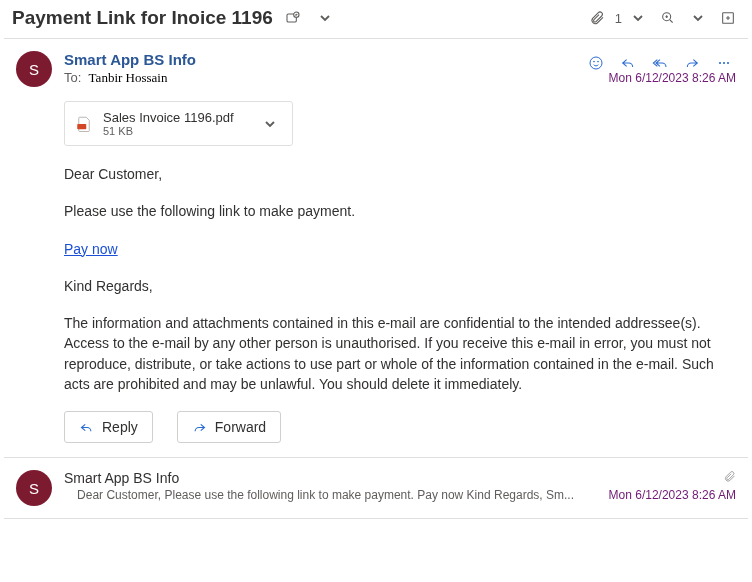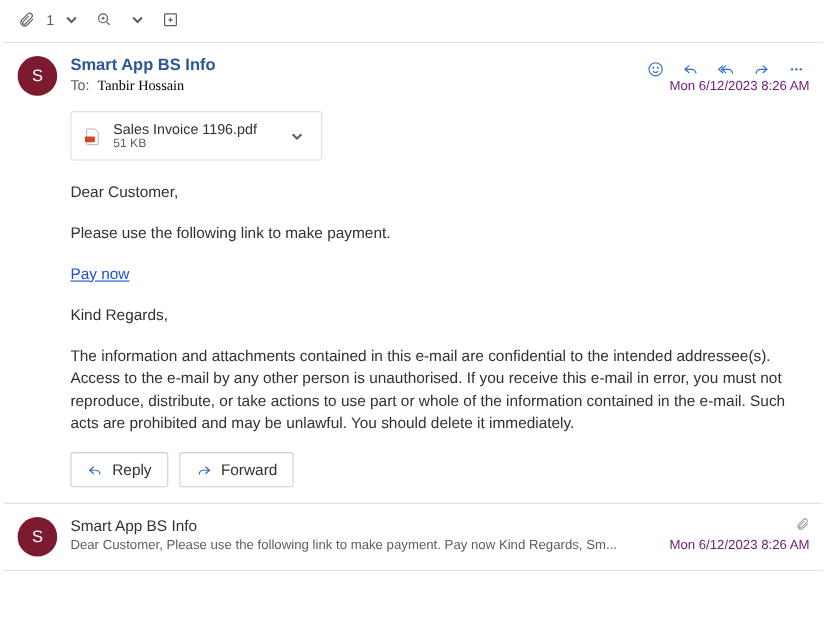--- a/index.html
+++ b/index.html
@@ -75,21 +75,21 @@
     margin: 18px 0 0 48px;
     padding-right: 12px;
     line-height: 1.45;
     color: #323130;
   }
   .body-content p { margin-bottom: 17px; }
   .body-content a { color: #1a4fd6; text-decoration: underline; }
   .disclaimer { font-size: 14px; margin-bottom: 16px; }
   .action-row {
     margin: 10px 0 0 48px;
-    display: flex; gap: 10px;
+    display: flex; gap: 24px;
   }
   .action-btn {
     border: 1px solid #d2d0ce;
     background: #fff;
     border-radius: 3px;
     padding: 7px 14px;
     display: flex; align-items: center; gap: 8px;
     font-size: 14px; color: #323130;
     cursor: pointer;
   }
@@ -102,28 +102,44 @@
     display: flex; align-items: flex-start;
     position: relative;
   }
   .col-meta { margin-left: 12px; flex: 1; min-width: 0;}
   .col-sender { color: #323130; font-size: 14px; font-weight: 400; }
   .col-preview {
     color: #605e5c; font-size: 12px;
     white-space: nowrap; overflow: hidden; text-overflow: ellipsis;
     margin-top: 2px;
     max-width: 510px;
+    text-align: right;
   }
   .col-right { text-align: right; margin-left: 12px; }
   .clip-small { color: #a19f9d; margin-bottom: 2px;}
 </style>
 </head>
 <body>
 
 <div class="top-bar">
+  <div class="top-left">
+    <div class="subject">Payment Link for Inoice 1196</div>
+    <span class="icon-btn">
+      <svg viewBox="0 0 24 24" fill="none" stroke="currentColor" stroke-width="1.6">
+          <rect x="3" y="6" width="14" height="12" rx="2"></rect>
+          <circle cx="17" cy="7" r="4" fill="#fff"></circle>
+          <path d="M15.5 7l1 1 2-2.2"></path>
+        </svg>
+    </span>
+    <span class="icon-btn">
+      <svg class="chev" viewBox="0 0 12 12" fill="none" stroke="currentColor" stroke-width="1.4">
+          <path d="M3 4.5l3 3 3-3"></path>
+        </svg>
+    </span>
+  </div>
   <div class="top-right">
     <span class="icon-btn">
       <svg viewBox="0 0 24 24" fill="none" stroke="currentColor" stroke-width="1.6">
           <path d="M21 11l-8.5 8.5a5 5 0 01-7-7L14 4a3.5 3.5 0 015 5l-8.5 8.5a2 2 0 11-3-3L15 7"></path>
         </svg>
     </span>
     <span class="attach-count">1</span>
     <span class="icon-btn">
       <svg class="chev" viewBox="0 0 12 12" fill="none" stroke="currentColor" stroke-width="1.4">
           <path d="M3 4.5l3 3 3-3"></path>

